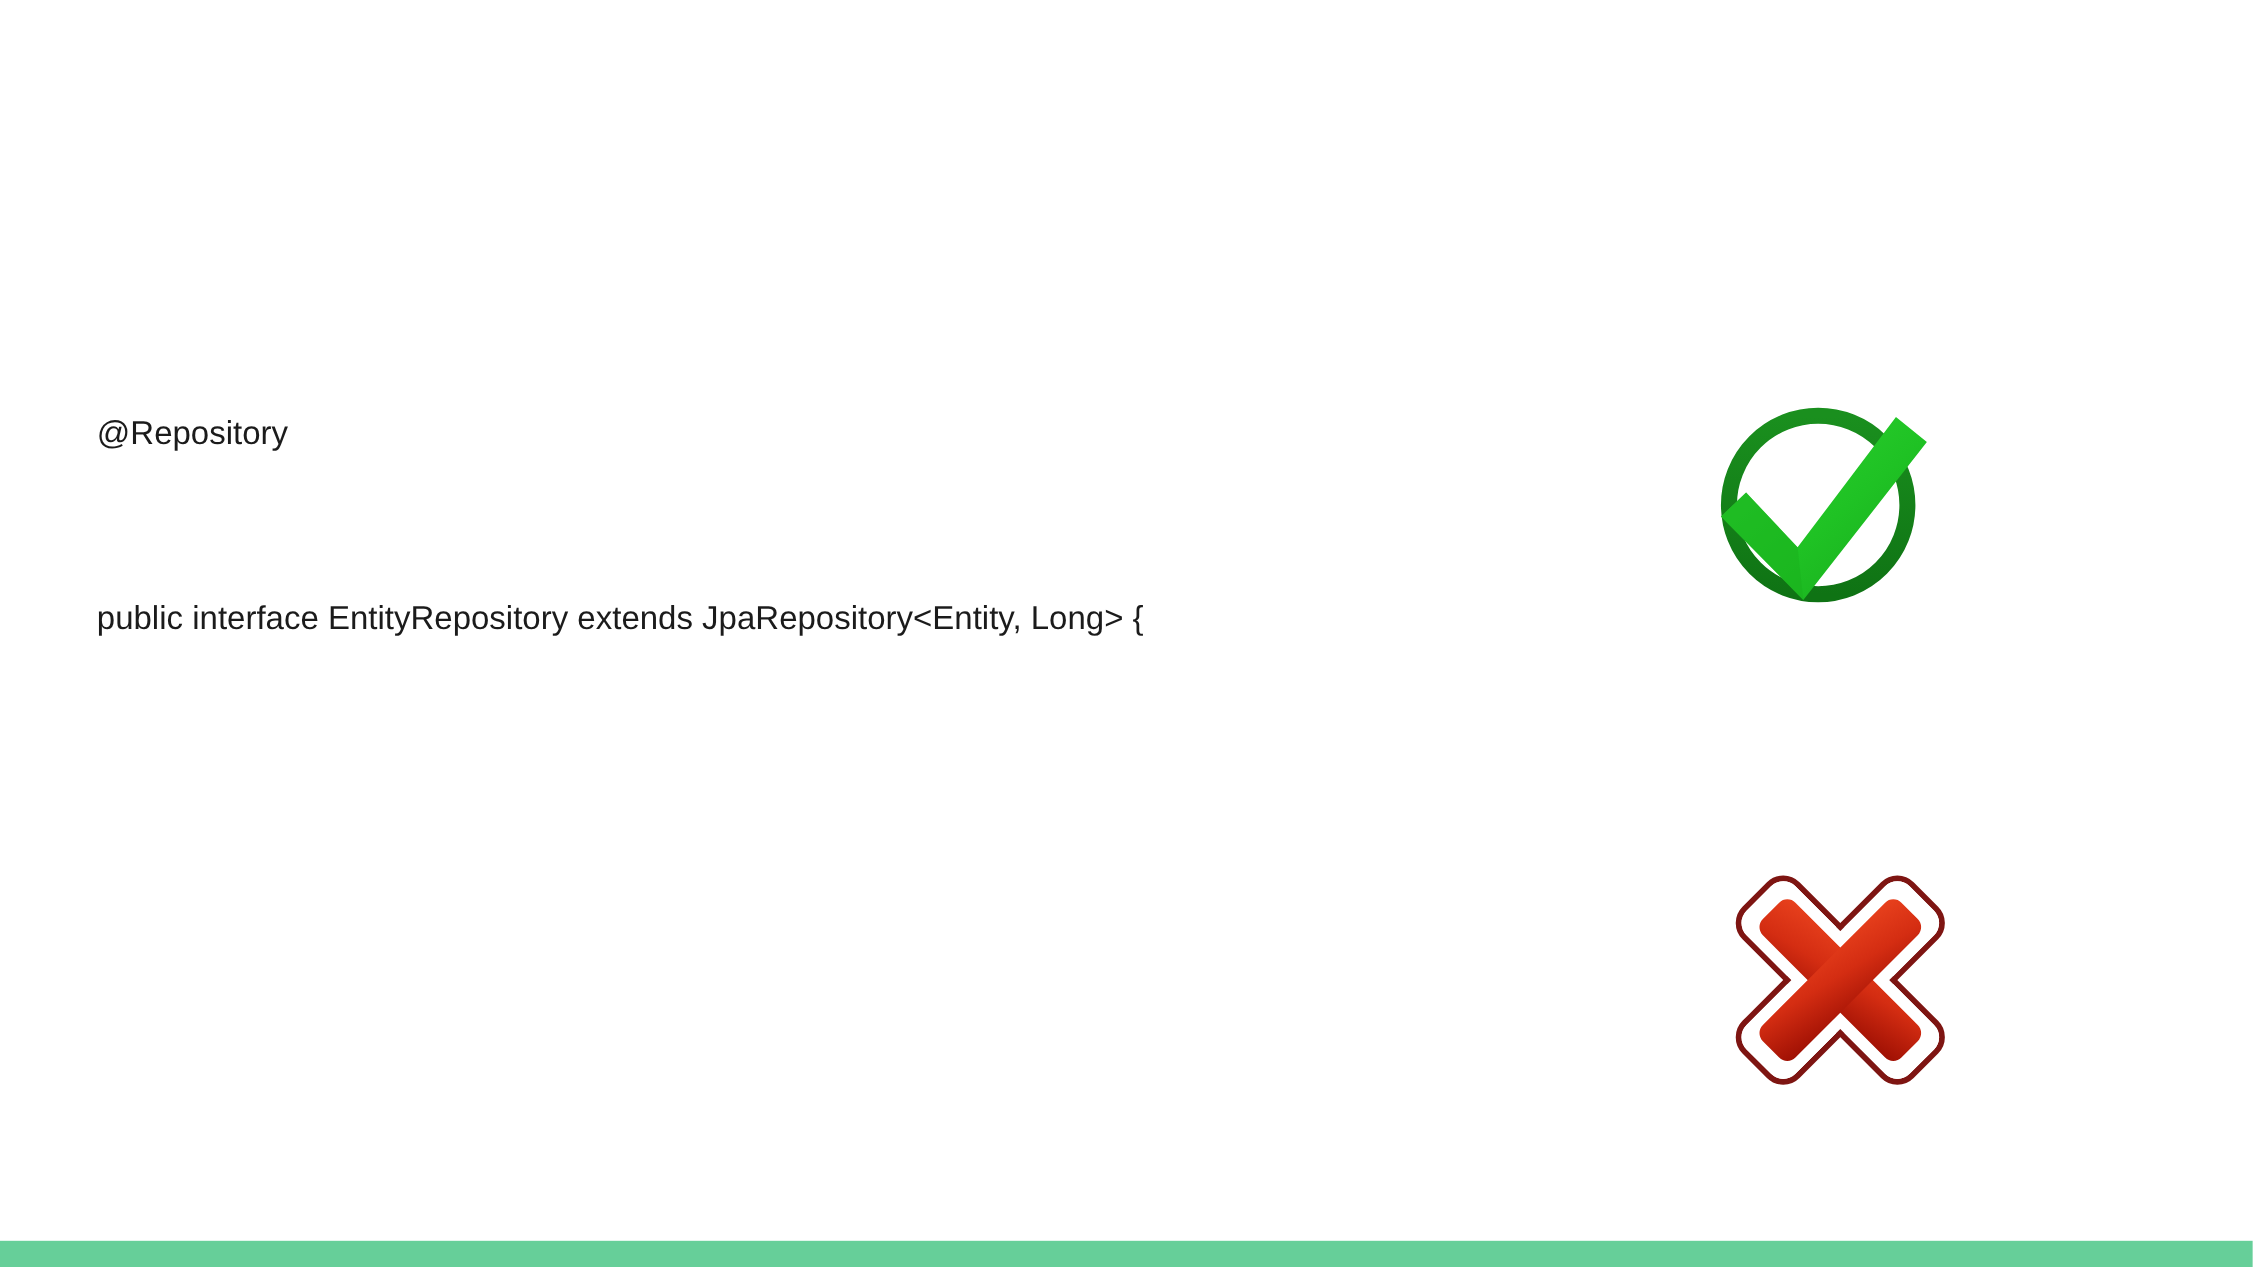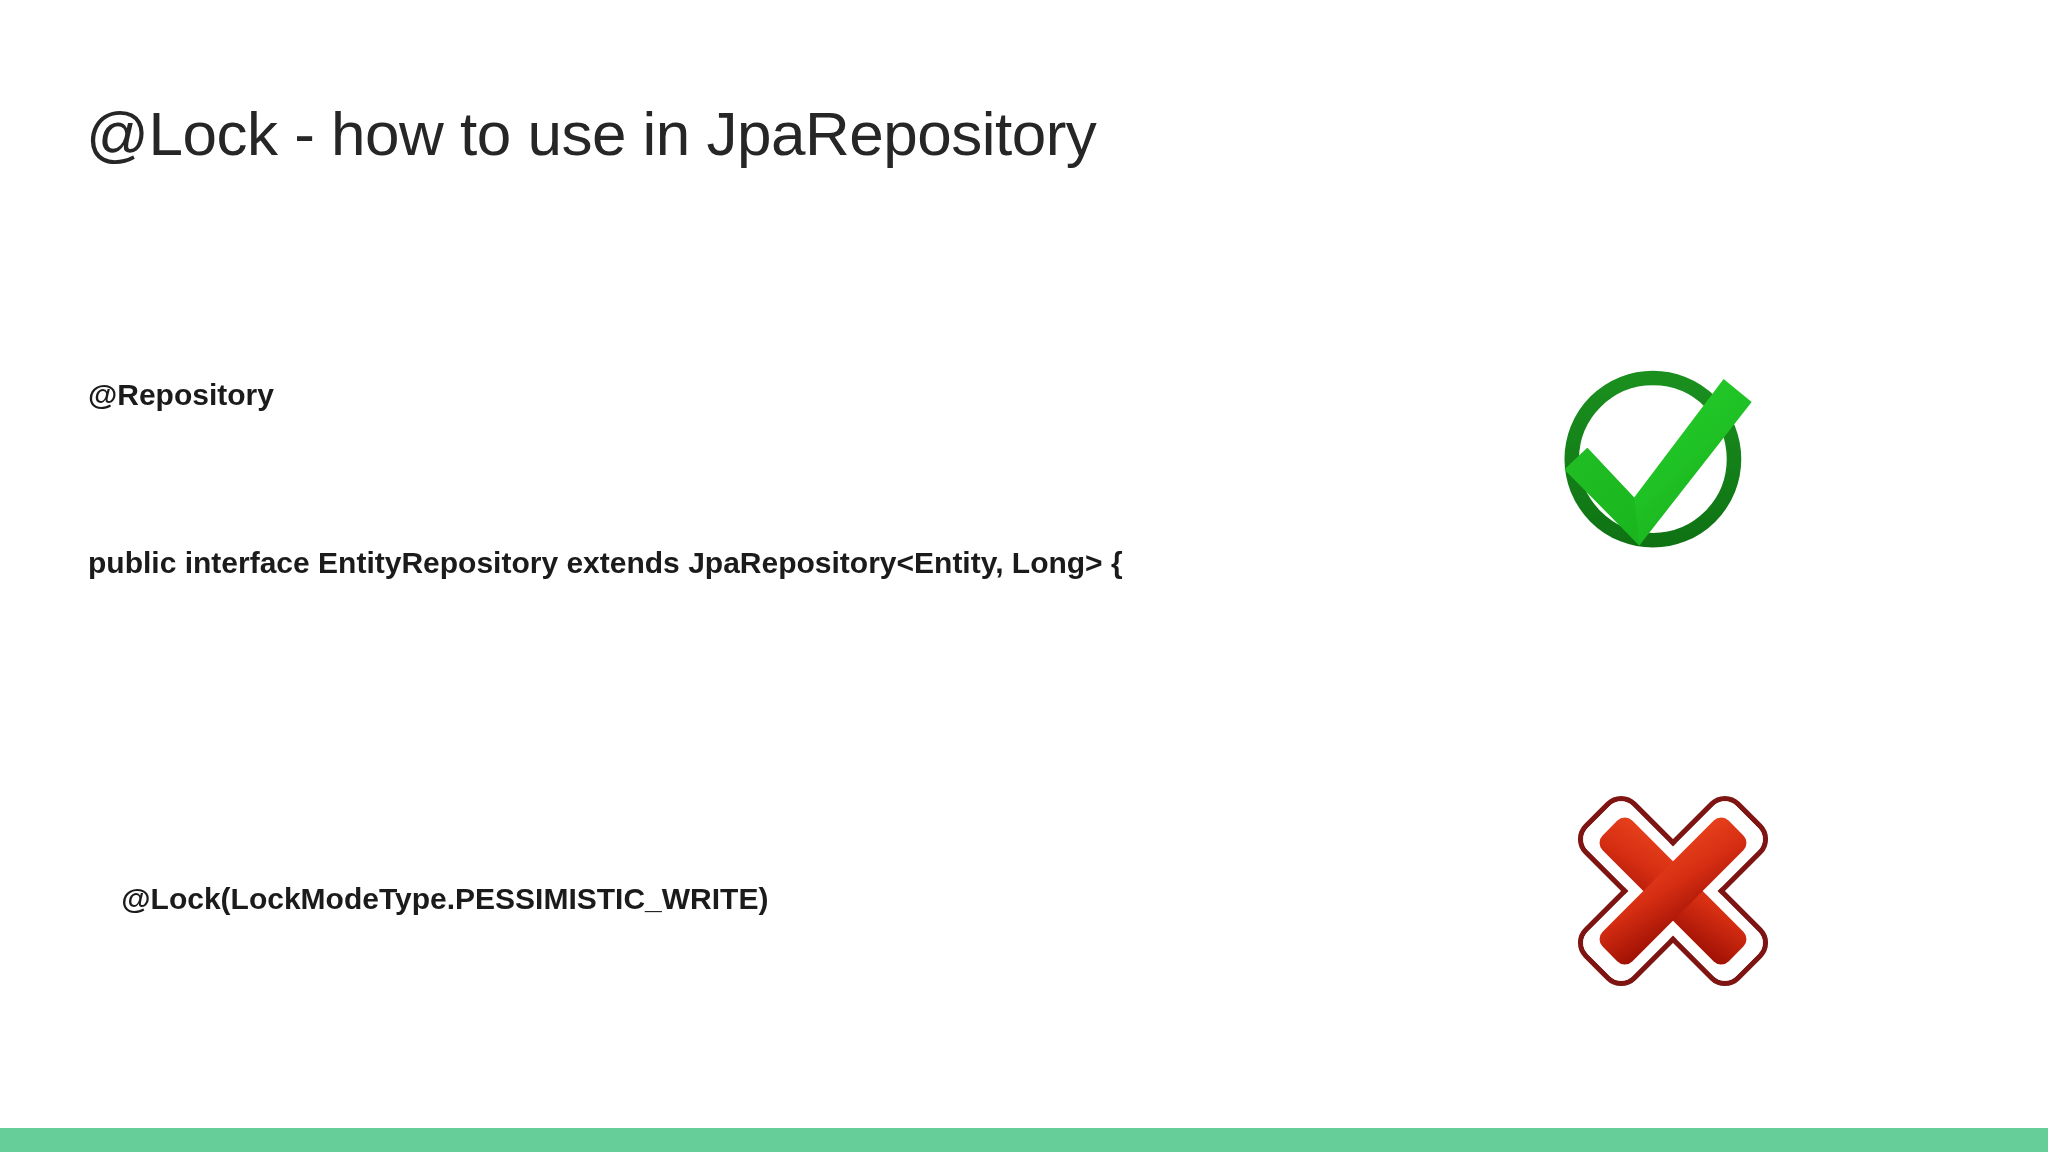--- a/index.html
+++ b/index.html
@@ -46,21 +46,20 @@
   .code-block {
     font-size: 30px;
     line-height: 56px;
     color: #1b1b1b;
     white-space: pre;
     font-family: "Liberation Sans", sans-serif;
   }
   .code-line {
     white-space: pre;
     min-height: 56px;
-    font-weight: bold;
   }
   .code-line.blank {
     height: 56px;
   }
 
   
   .mark {
     position: absolute;
   }
   .check-icon {
@@ -89,29 +88,27 @@
     bottom: 0;
     height: 24px;
     background: #66cf99;
   }
 </style>
 </head>
 <body>
 
 <div class="slide">
 
-  <div class="slide-title">@Lock - how to use in JpaRepository</div>
 
   <div class="code-area">
 
     <div class="code-block">
       <div class="code-line">@Repository</div>
       <div class="code-line">public interface EntityRepository extends JpaRepository&lt;Entity, Long&gt; {</div>
       <div class="code-line blank"></div>
-      <div class="code-line">    @Lock(LockModeType.PESSIMISTIC_WRITE)</div>
       
     </div>
 
   </div>
 
   <div class="mark check-icon">
     <svg viewBox="0 0 200 200" xmlns="http://www.w3.org/2000/svg" aria-hidden="true">
       <defs>
         <linearGradient id="checkGrad" x1="0" y1="0" x2="1" y2="1">
           <stop offset="0%" stop-color="#2fd332"></stop>

